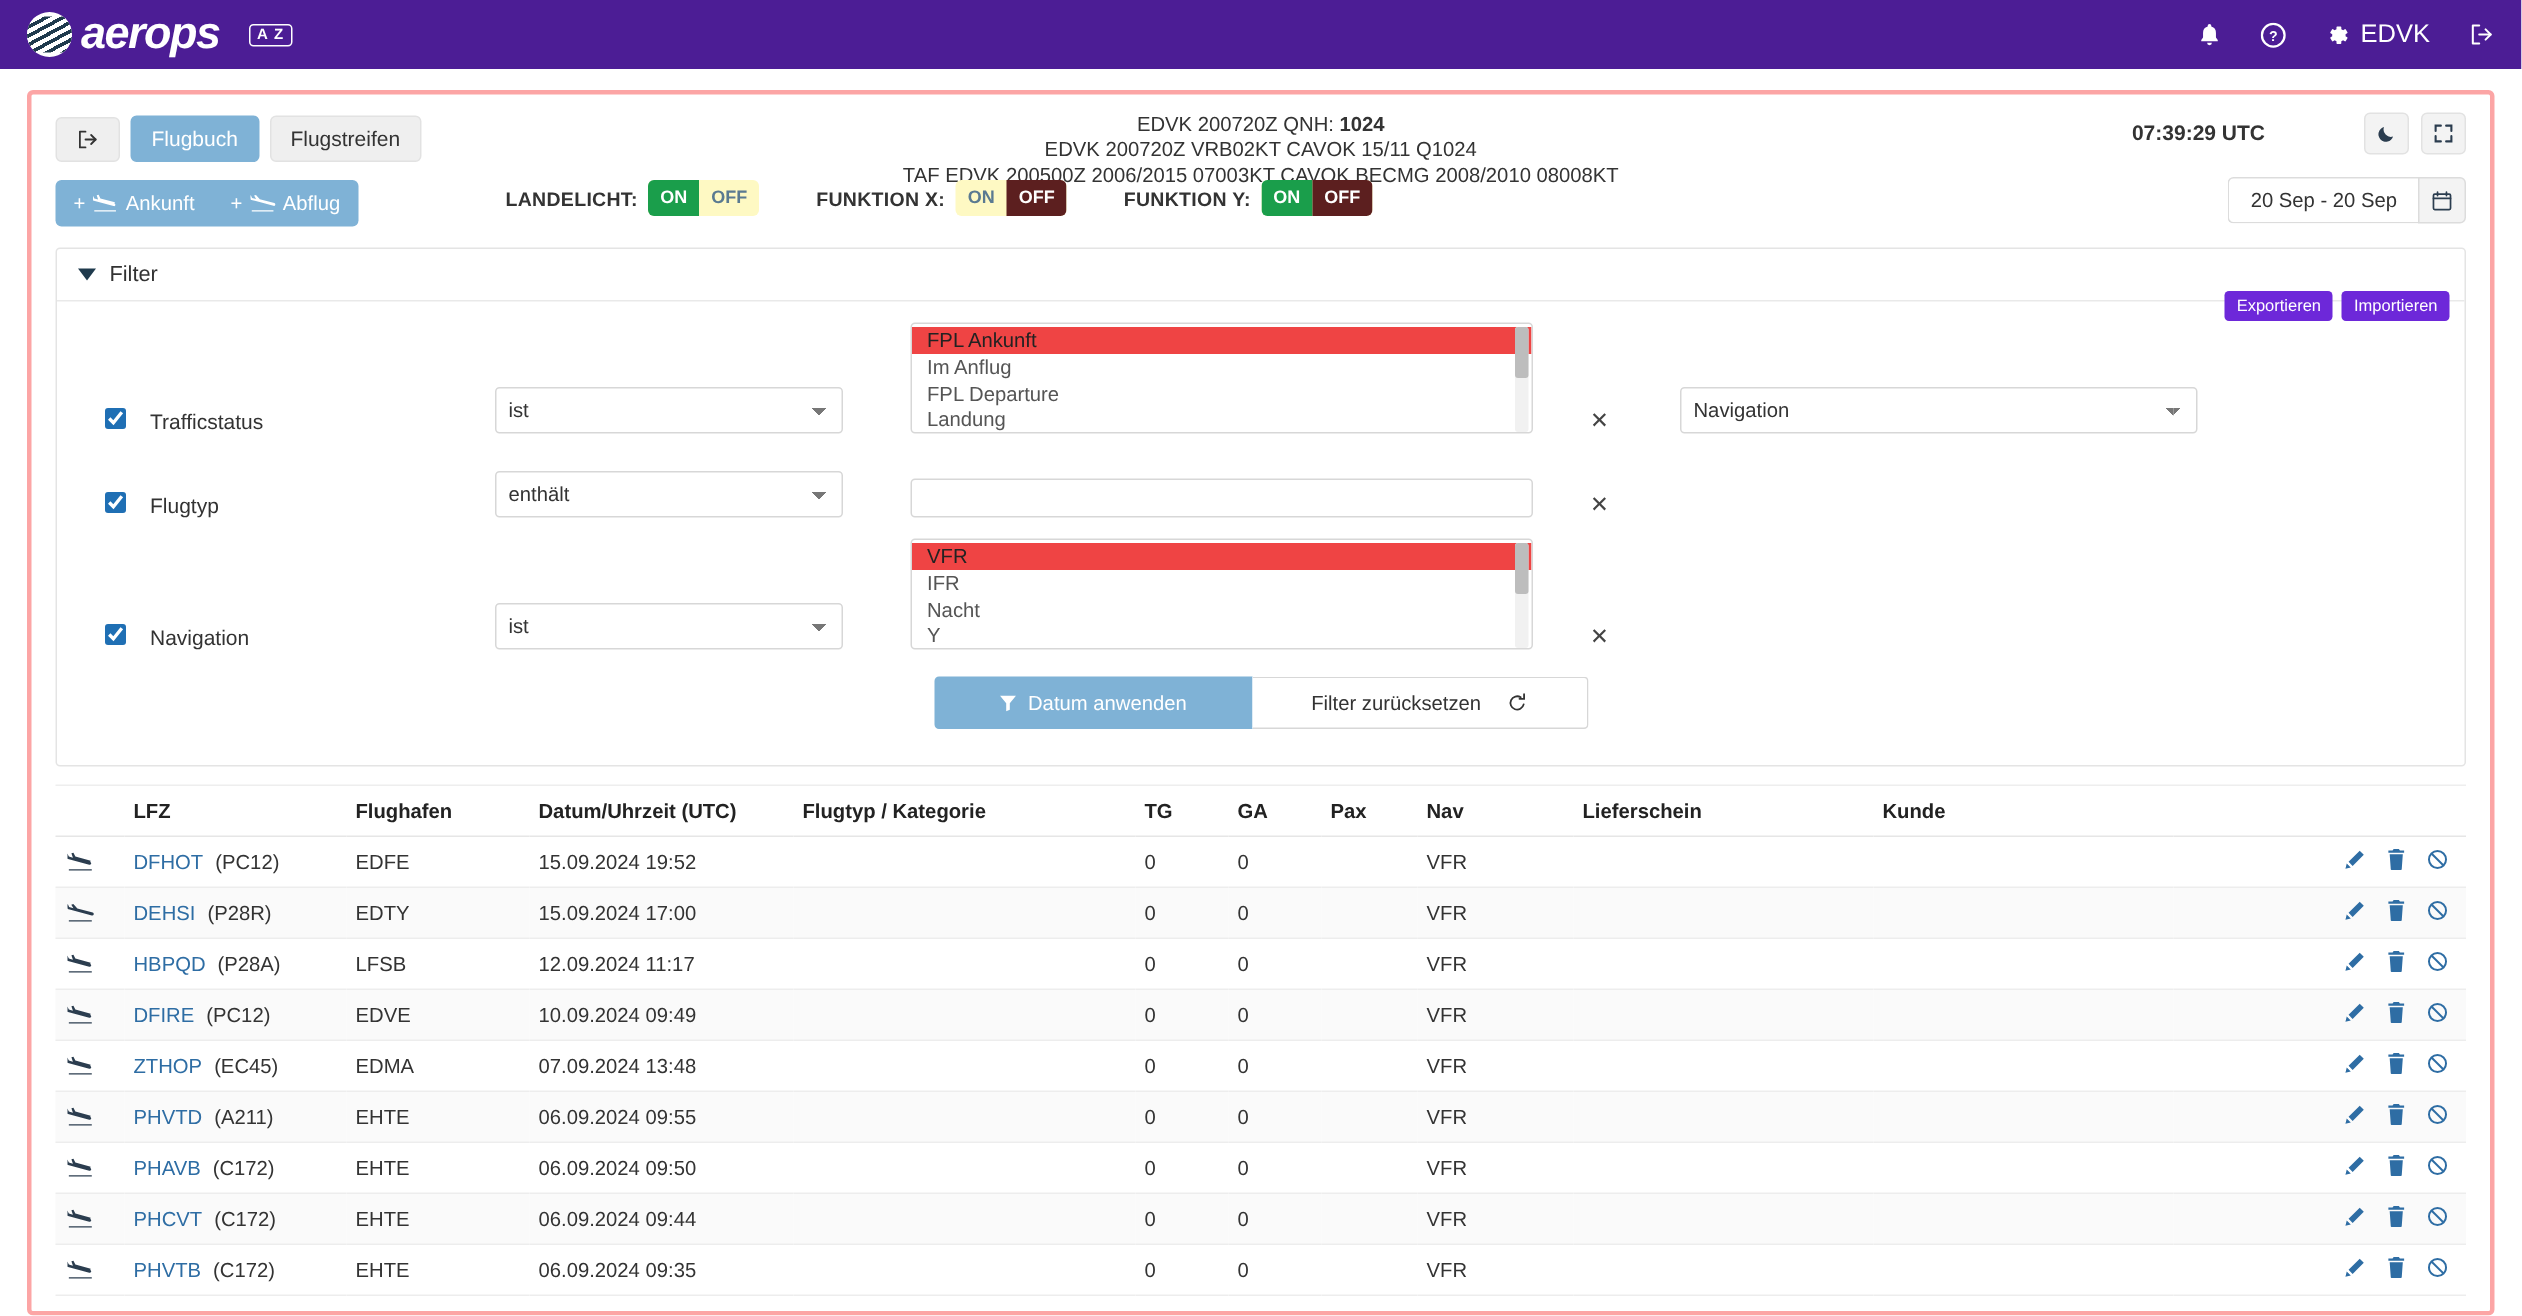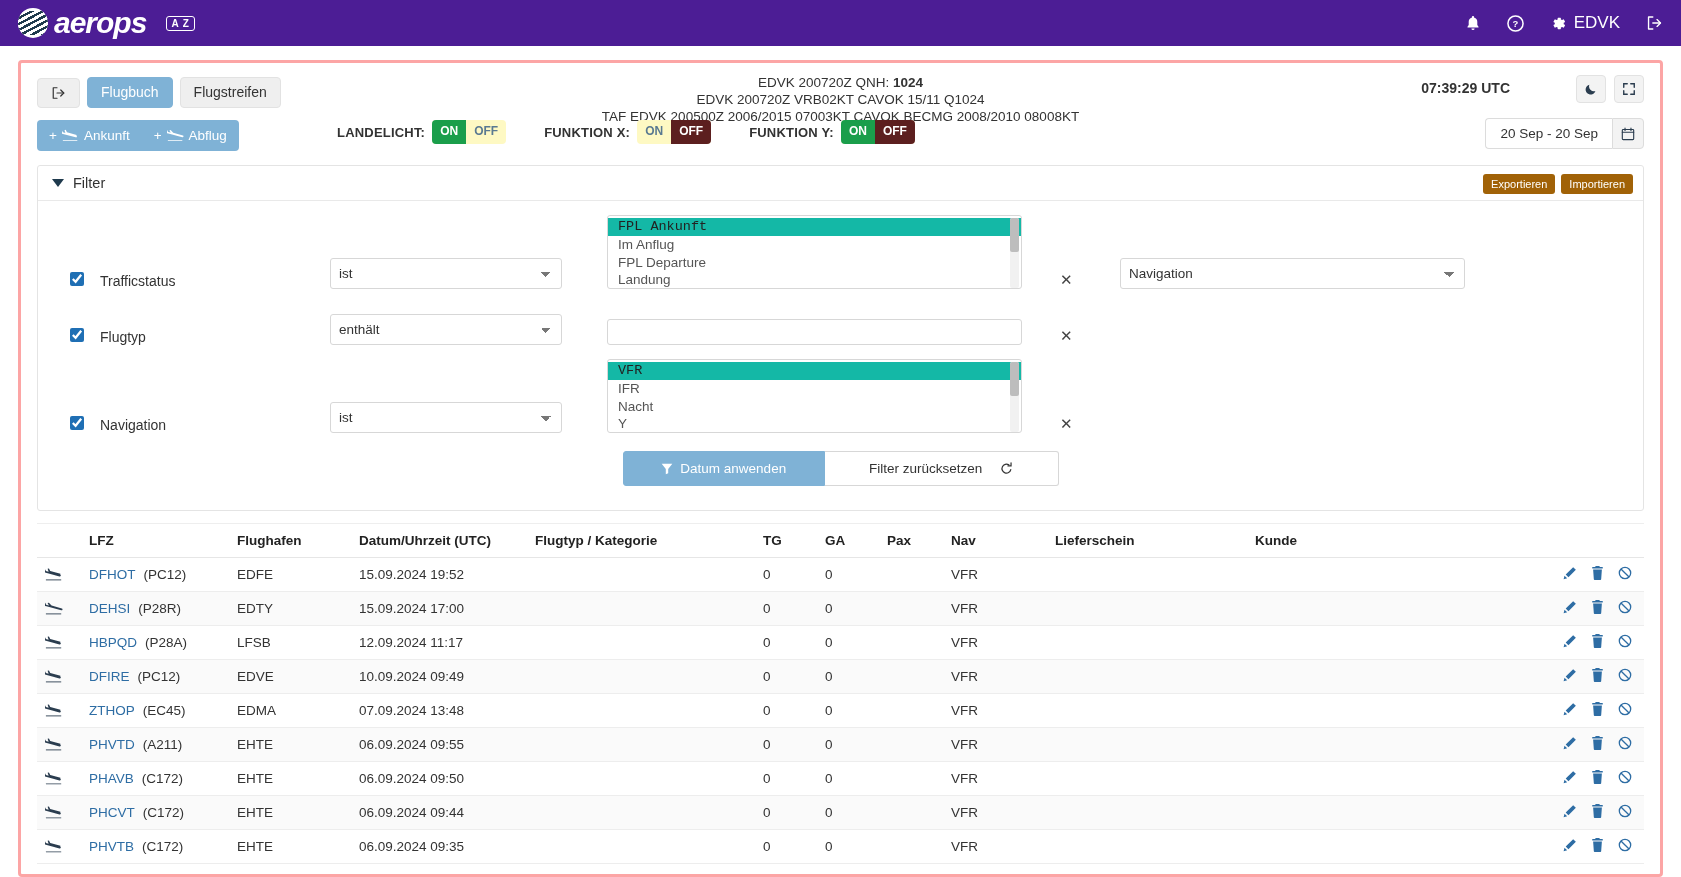--- a/index.html
+++ b/index.html
@@ -244,28 +244,29 @@
   .caret-down {
     width: 0; height: 0;
     border-left: 6px solid transparent;
     border-right: 6px solid transparent;
     border-top: 8px solid #1f3a4d;
     margin-right: 9px;
   }
   .filter-title { font-size: 14.5px; color: #333; }
   .filter-head-btns { position: absolute; right: 10px; top: 8px; display: flex; gap: 6px; }
   .mini-btn {
-    background: #a16207;
+    background: #6d28d9;
     color: #fff;
     border: none;
     border-radius: 3px;
     font-size: 11px;
     padding: 4px 8px;
     cursor: pointer;
     font-family: "Liberation Sans", sans-serif;
+    margin-top: 20px;
   }
 
   .filter-body { padding: 14px 0 10px 0; }
   .frow {
     display: flex;
     align-items: flex-end;
     padding: 0 14px;
     margin-bottom: 14px;
     position: relative;
     min-height: 42px;
@@ -315,21 +316,21 @@
     position: relative;
     padding: 2px 0;
   }
   .multi-opt {
     padding: 1px 10px;
     font-size: 13.5px;
     color: #555;
     cursor: pointer;
     line-height: 1.16;
   }
-  .multi-opt.selected { background: #14b8a6; color: #222; font-family: Liberation Mono, monospace; }
+  .multi-opt.selected { background: #ef4444; color: #222; }
   .multi-scroll {
     position: absolute;
     right: 2px; top: 2px;
     width: 9px; height: 70px;
     background: #f1f1f1;
     border-radius: 2px;
   }
   .multi-scroll i {
     position: absolute;
     left: 0; top: 0;
@@ -374,21 +375,21 @@
     font-family: "Liberation Sans", sans-serif;
   }
   .fa-reset {
     flex: 1;
     background: #fff;
     color: #333;
     border: 1px solid #d7d7d7;
     border-left: none;
     border-radius: 0 3px 3px 0;
     font-size: 13.5px;
-    padding: 9px 16px;
+    padding: 9px 6px;
     cursor: pointer;
     display: flex; align-items: center; justify-content: center; gap: 18px;
     font-family: "Liberation Sans", sans-serif;
   }
 
   
   .table-wrap { margin: 12px 16px 0 16px; border-top: 1px solid #eee; }
   table { width: 100%; border-collapse: collapse; }
   thead th {
     text-align: left;

